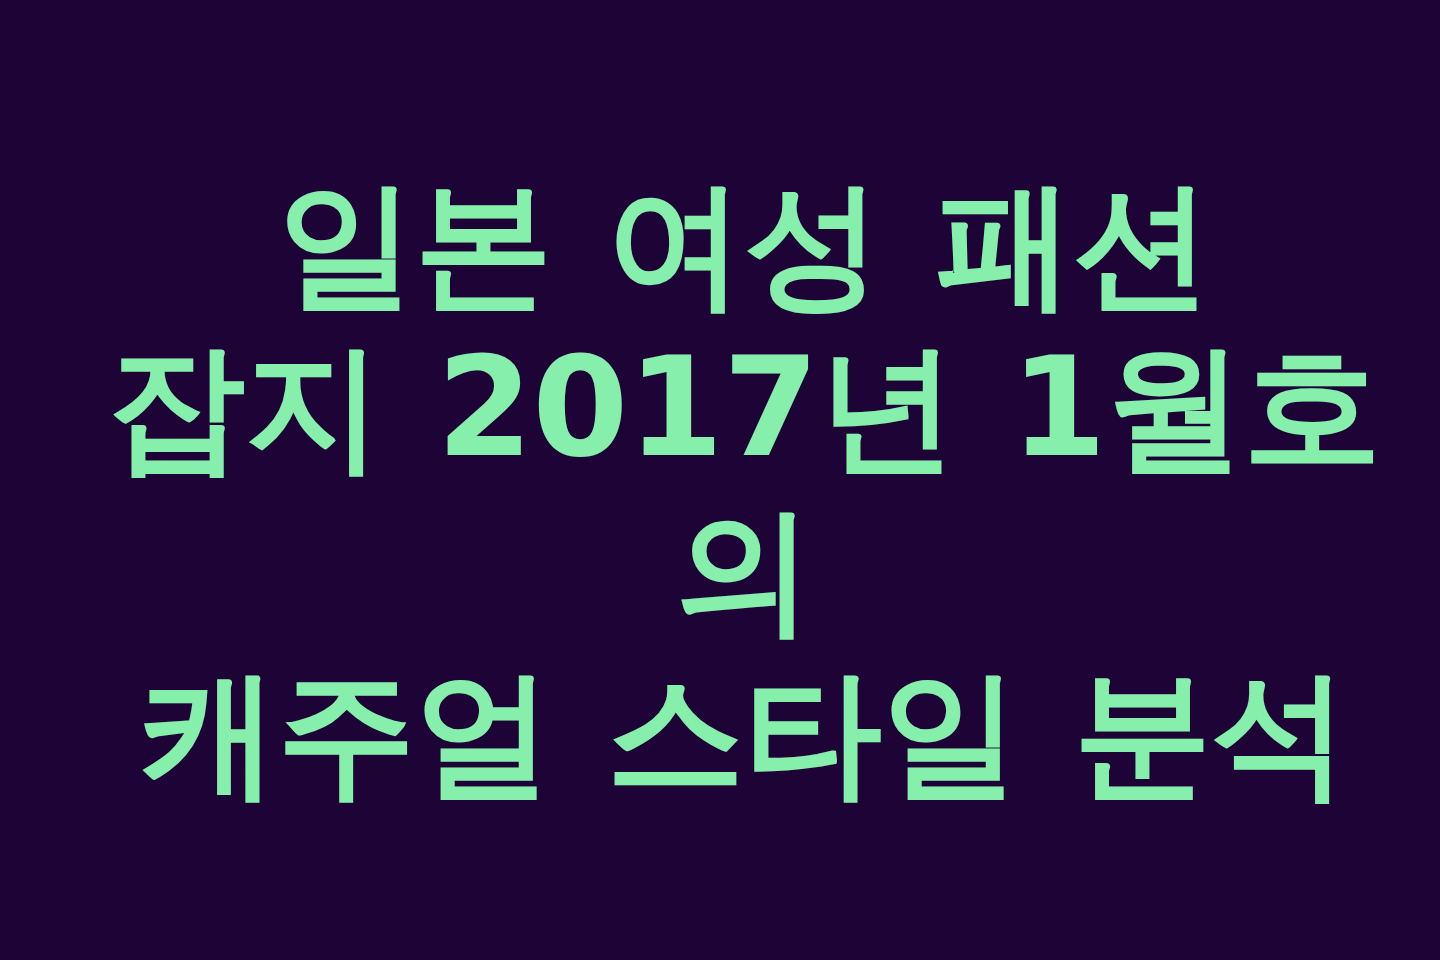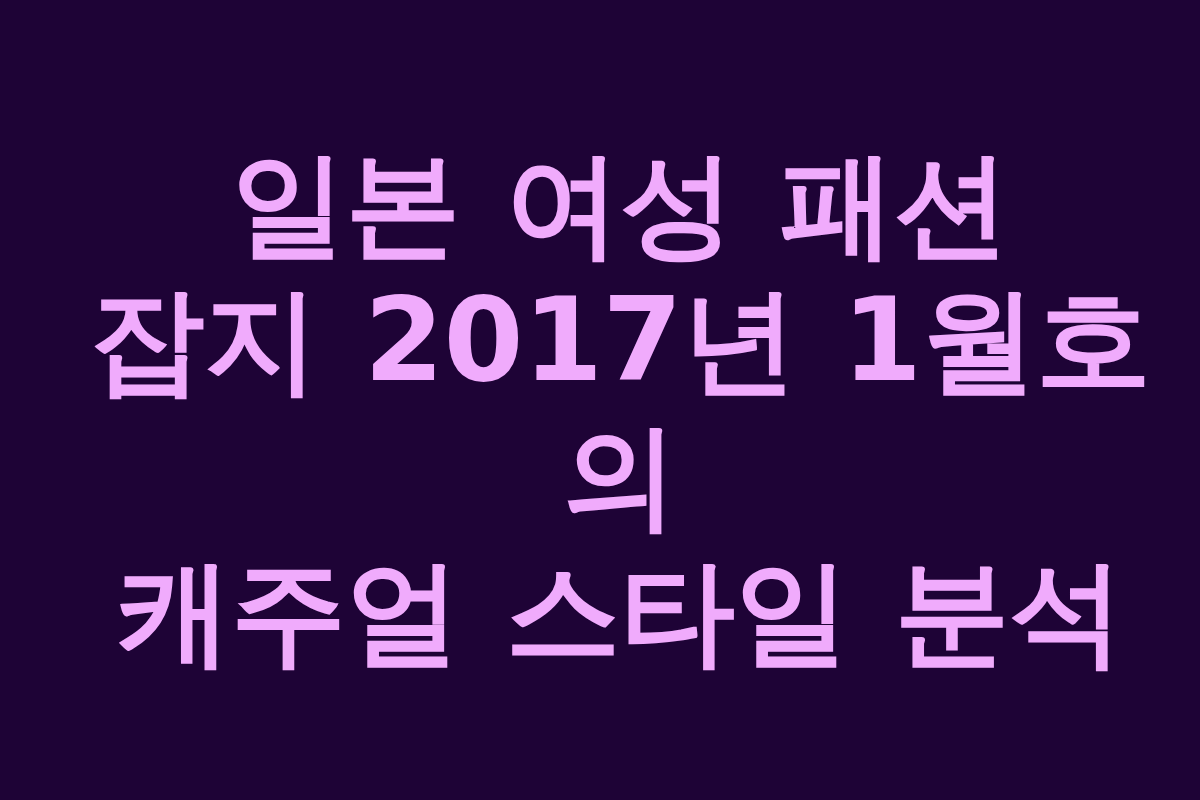--- a/index.html
+++ b/index.html
@@ -42,17 +42,17 @@
     -webkit-font-smoothing: antialiased;
     
     transform: translateY(8px);
   }
 </style>
 </head>
 <body>
 
 <div id="title-card" style="background-color: rgb(30, 3, 54);">
 
-  <h1 id="headline" style="color: #f0abfc; text-align: center; font-size: 115px; line-height: 136px; margin-left: 40px;">일본 여성 패션
+  <h1 id="headline" style="color: #86efac; text-align: center; font-size: 115px; line-height: 136px; margin-left: 40px;">일본 여성 패션
 잡지 2017년 1월호의
 캐주얼 스타일 분석</h1>
 
 </div>
 
 </body></html>

